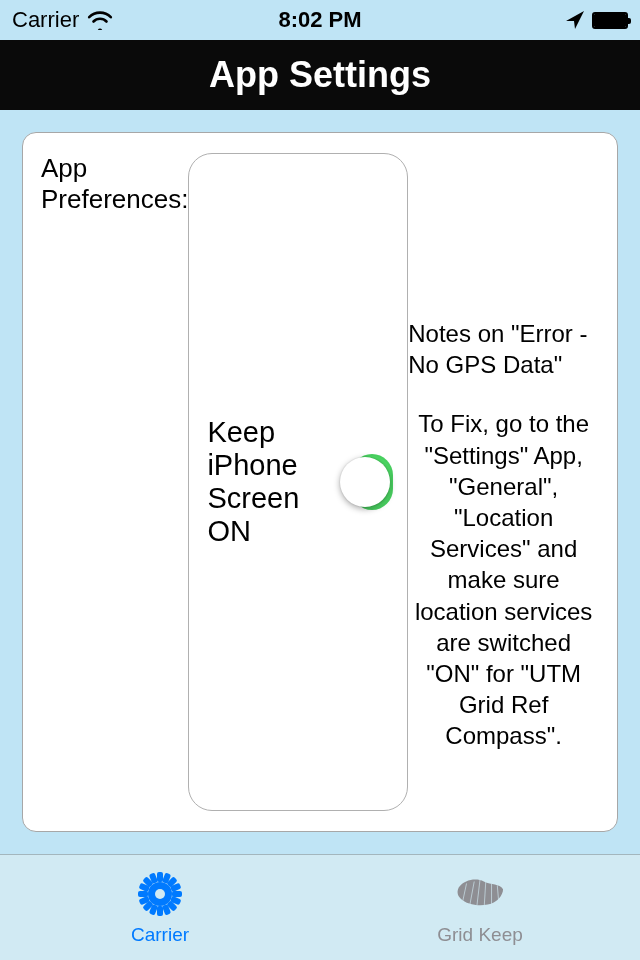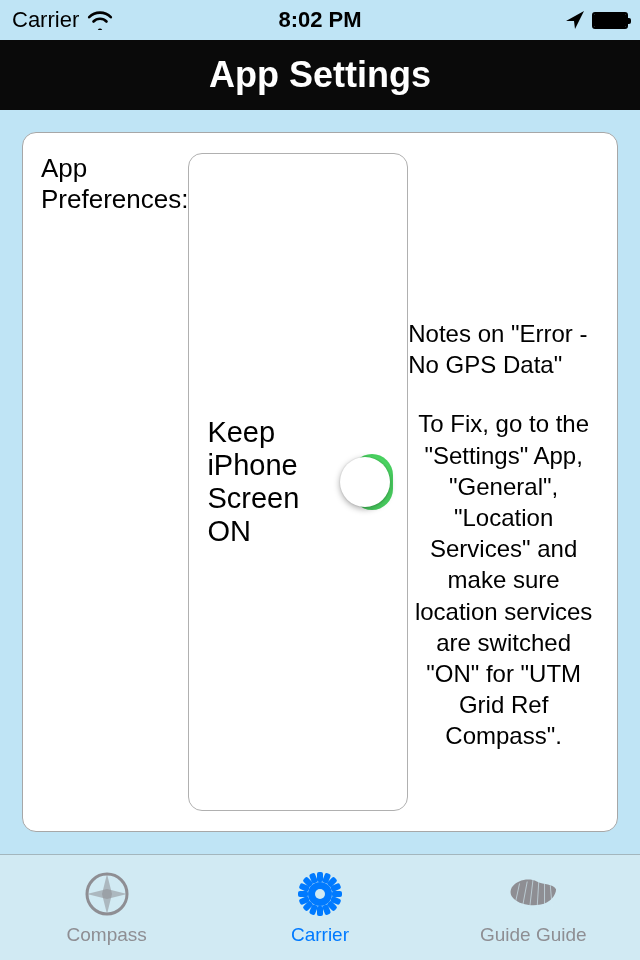--- a/index.html
+++ b/index.html
@@ -59,21 +59,21 @@
       flex-direction: row;
     }
     .section-label {
       font-size: 26px;
       color: #000;
       margin-bottom: 20px;
       font-weight: 400;
     }
     .pref-row {
       border: 1px solid #b0b0b0;
-      border-radius: 14px;
+      border-radius: 24px;
       padding: 10px 14px 10px 18px;
       display: flex;
       align-items: center;
       justify-content: space-between;
       background: #fff;
     }
     .pref-label {
       font-size: 29px;
       color: #000;
     }
@@ -173,30 +173,20 @@
     </div>
 
     <div class="notes">
       <p>Notes on "Error - No GPS Data"</p>
       <p>To Fix, go to the "Settings" App, "General", "Location Services" and make sure location services are switched "ON" for "UTM Grid Ref Compass".</p>
     </div>
   </div>
 </div>
 
 <div class="tab-bar">
-  <div class="tab">
-    <div class="icon-holder">
-      <svg width="46" height="46" viewBox="0 0 46 46">
-        <circle cx="23" cy="23" r="20" fill="none" stroke="#8e8e93" stroke-width="3"></circle>
-        <path d="M23 3 L28 23 L23 43 L18 23 Z" fill="#8e8e93" opacity="0.55"></path>
-        <path d="M3 23 L23 18 L43 23 L23 28 Z" fill="#8e8e93" opacity="0.55"></path>
-      </svg>
-    </div>
-    <span>Compass</span>
-  </div>
 
   <div class="tab active">
     <div class="icon-holder">
       <svg width="46" height="46" viewBox="0 0 46 46">
         <g fill="#007aff">
           <circle cx="23" cy="23" r="12"></circle>
           <g>
             <rect x="20" y="1" width="6" height="10" rx="2"></rect>
             <rect x="20" y="35" width="6" height="10" rx="2"></rect>
             <rect x="1" y="20" width="10" height="6" rx="2"></rect>
@@ -228,16 +218,16 @@
         <g stroke="#d1eaf3" stroke-width="0.8" opacity="0.85">
           <line x1="6" y1="40" x2="12" y2="12"></line>
           <line x1="14" y1="42" x2="20" y2="10"></line>
           <line x1="22" y1="42" x2="26" y2="8"></line>
           <line x1="30" y1="42" x2="32" y2="10"></line>
           <line x1="38" y1="40" x2="38" y2="12"></line>
           <line x1="46" y1="38" x2="44" y2="14"></line>
         </g>
       </svg>
     </div>
-    <span>Guide Guide</span>
+    <span>Grid Keep</span>
   </div>
 
 </div>
 
 </body></html>

